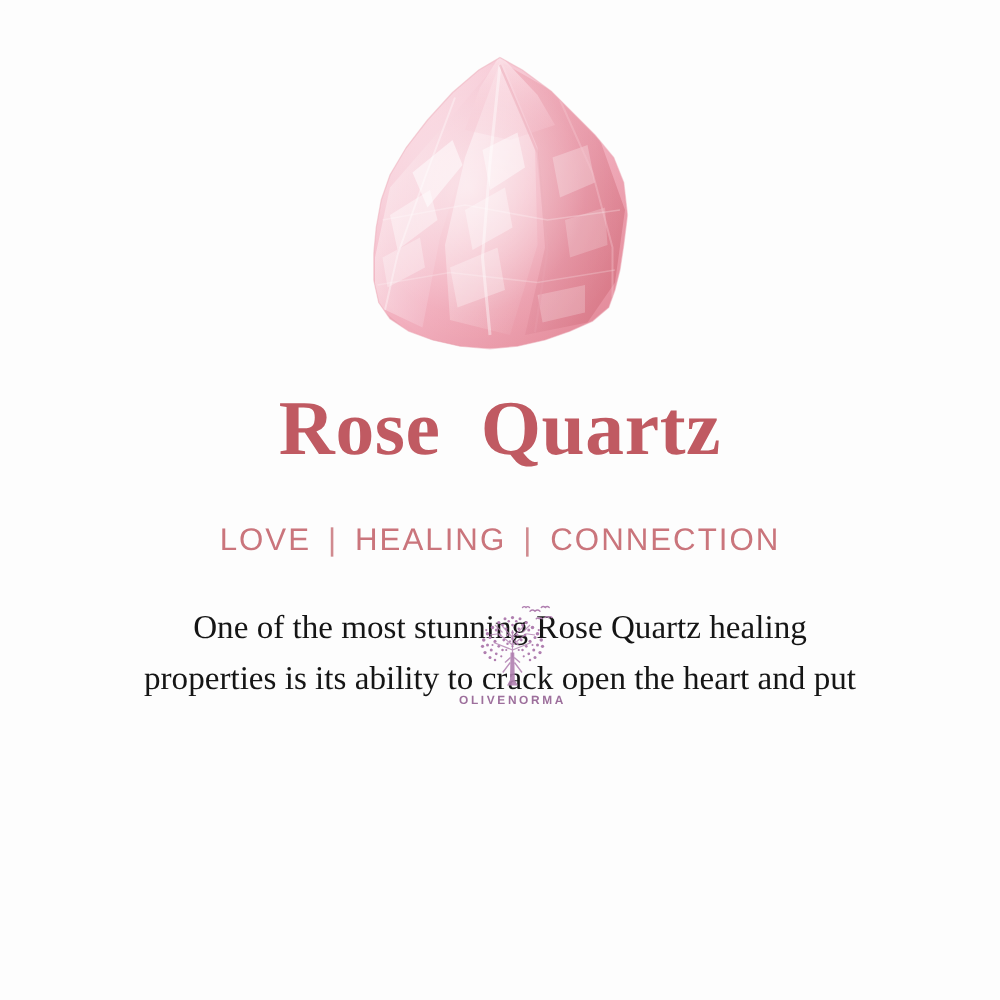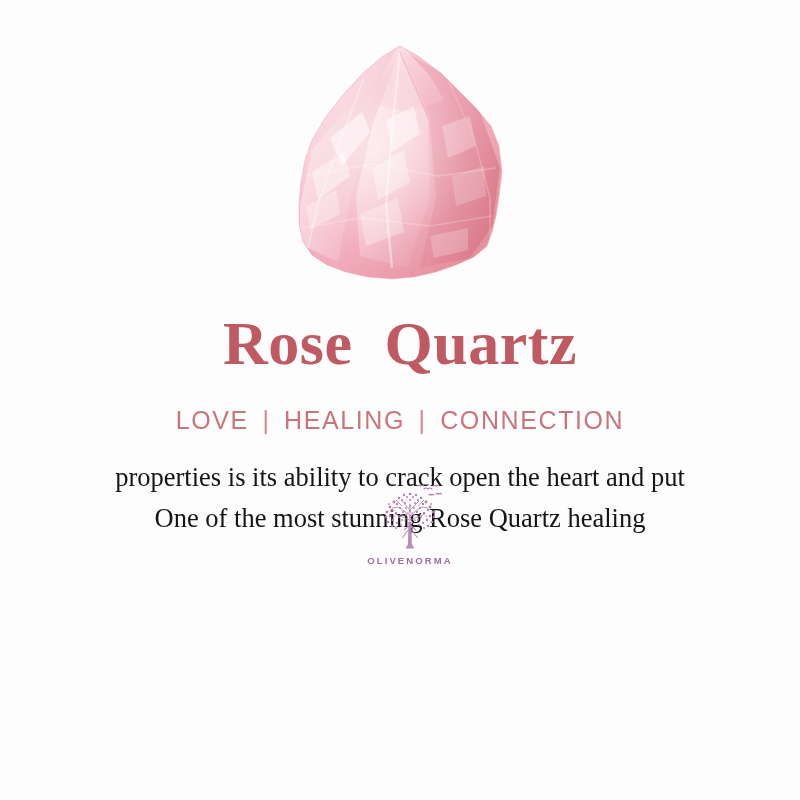--- a/index.html
+++ b/index.html
@@ -50,21 +50,21 @@
     letter-spacing: 0.5px;
     word-spacing: 16px;
     margin: 0;
     padding-top: 12px;
     text-align: center;
     white-space: nowrap;
   }
 
   
   .subtitle {
-    margin: 0;
+    margin: 12px;
     padding-top: 34px;
     font-family: "Liberation Sans", sans-serif;
     font-weight: 300;
     font-size: 25px;
     line-height: 1;
     letter-spacing: 1.6px;
     color: #ca757c;
     text-align: center;
     white-space: nowrap;
   }
@@ -216,22 +216,22 @@
 
   <div class="subtitle">
     <span>LOVE</span>
     <span class="sep">|</span>
     <span>HEALING</span>
     <span class="sep">|</span>
     <span>CONNECTION</span>
   </div>
 
   <div class="body-text">
+    <span class="ln">One of the most stunning Rose Quartz healing</span>
     <span class="ln">properties is its ability to crack open the heart and put</span>
-    <span class="ln">One of the most stunning Rose Quartz healing</span>
   </div>
 
   <div class="logo">
     <svg class="logo-mark" viewBox="0 0 76 72" aria-hidden="true">
       <g fill="#b07fb0">
 
         <path d="M36.4 40 L36.0 62 L33.6 66.4 L42.4 66.4 L39.8 62 L39.4 40 Z" opacity="0.9"></path>
         <path d="M36.2 48 L30.2 56 M39.6 48 L45.6 56 M36.4 44 L32 48 M39.4 44 L44 48" stroke="#b07fb0" stroke-width="1.1" fill="none" opacity="0.85"></path>
 
         <g stroke="#b07fb0" stroke-width="1" fill="none" opacity="0.8">

